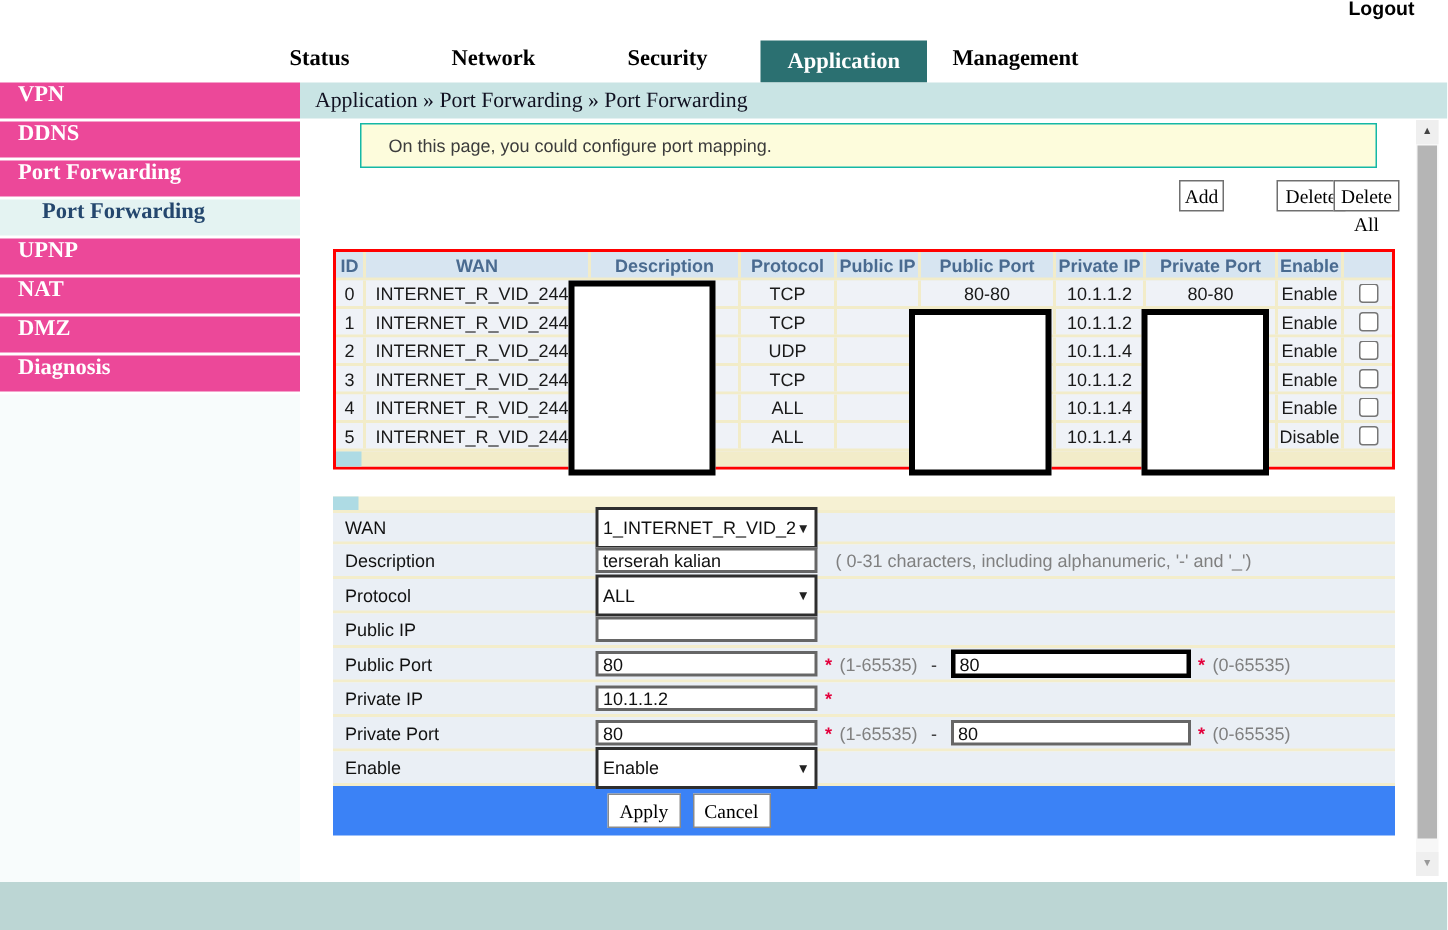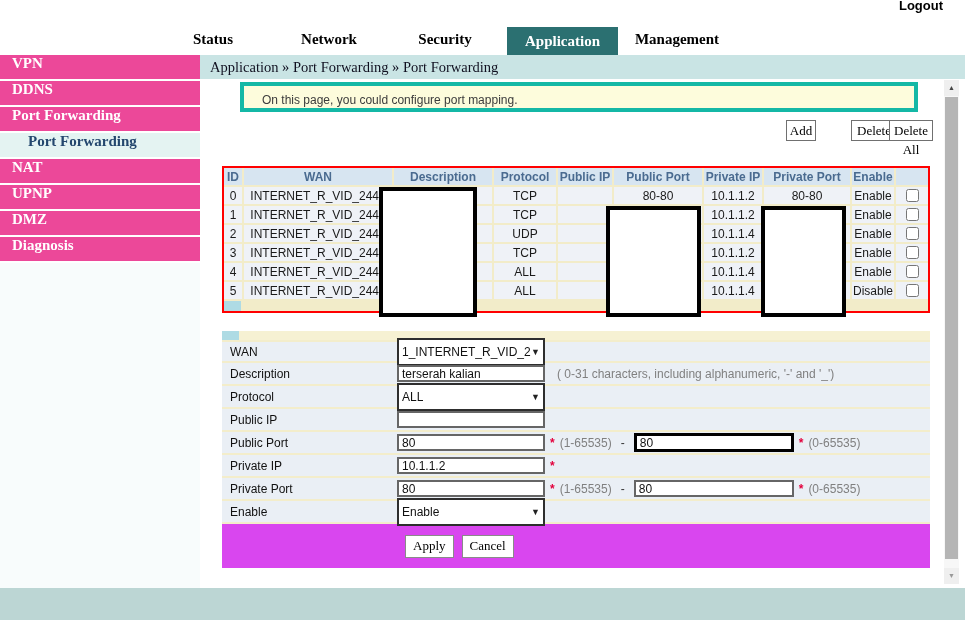--- a/index.html
+++ b/index.html
@@ -20,21 +20,21 @@
   .side-sub { background:#E4F3F2; color:#24476E; padding-left:28px; }
   .sidebar-rest { position:absolute; left:0; top:263px; width:200px; height:325px; background:#F8FCFC; }
   .bottom-strip { position:absolute; left:0; top:588px; width:965px; height:32px; background:#BCD6D4; }
 
   
   .breadcrumb { position:absolute; left:200px; top:55px; width:765px; height:24px; background:#C9E4E4;
                 font:14.5px "Liberation Serif",serif; color:#101020; line-height:24px; padding-left:10px; }
 
   
   .info-box { position:absolute; left:240px; top:82px; width:678px; height:30px; background:#FDFCDC;
-              border:4px solid #14b8a6; font-size:12px; color:#3c3c3c; line-height:28px; padding-left:18px; }
+              border:1px solid #14b8a6; font-size:12px; color:#3c3c3c; line-height:28px; padding-left:18px; }
 
   
   .act-btn { position:absolute; top:120px; height:21px; background:#fff; border:1px solid #707070;
              font:13px "Liberation Serif",serif; color:#000; text-align:center; line-height:19px; cursor:pointer; }
 
   
   .tbl-title { position:absolute; left:222px; top:146px; width:708px; height:20px; background:#EFE9C4;
                font:bold 12.5px "Liberation Sans",sans-serif; color:#000; line-height:20px; padding-left:4px; }
   .rules-table { position:absolute; left:222px; top:166px; width:708px; border:2px solid #FF0000; background:#EFF2F7; }
   .t-head { display:flex; height:19px; line-height:19px; background:#D7E5F1; border-bottom:2px solid #F2ECC9;
@@ -66,21 +66,21 @@
          justify-content:space-between; padding:0 3px; font-size:12px; cursor:pointer; }
   .sel .sel-txt { overflow:hidden; white-space:nowrap; }
   .sel .chev { font-size:9px; color:#222; flex:none; }
   .inp { width:148px; height:17px; border:2px solid #666; background:#fff; font-size:12px; padding:0 3px;
          font-family:"Liberation Sans",sans-serif; color:#111; }
   .inp2 { width:160px; }
   .inp-focus { border:3px solid #000; height:19px; }
   .star { color:#E3003C; margin:0 5px 0 5px; font-weight:bold; }
   .range { color:#808080; margin-right:6px; }
   .dash { color:#333; margin:0 9px 0 3px; }
-  .f-btn-row { height:44px; background:#d946ef; display:flex; align-items:center; padding-left:183px; }
+  .f-btn-row { height:33px; background:#3b82f6; display:flex; align-items:center; padding-left:183px; }
   .btn { font:13px "Liberation Serif",serif; background:#fff; border:1px solid #8a8a8a; height:23px;
          padding:0 7px; margin-right:8px; cursor:pointer; color:#000; }
 
   
   .scrollbar { position:absolute; left:944px; top:80px; width:15px; height:504px; background:#F7F7F7; }
   .sb-btn { position:absolute; left:0; width:15px; height:16px; background:#EFEFEF; text-align:center;
             font-size:7px; color:#444; line-height:16px; cursor:pointer; }
   .sb-up { top:0; } .sb-down { bottom:0; color:#999; }
   .sb-thumb { position:absolute; left:1px; top:17px; width:13px; height:462px; background:#B5B5B5; cursor:pointer; }
 </style>
@@ -94,22 +94,22 @@
   <div class="nav-label" style="left:297px;width:64px;">Network</div>
   <div class="nav-label" style="left:413px;width:64px;">Security</div>
   <div class="nav-tab-active">Application</div>
   <div class="nav-label" style="left:628px;width:98px;">Management</div>
 
   <div class="sidebar">
     <div class="side-item">VPN</div>
     <div class="side-item">DDNS</div>
     <div class="side-item">Port Forwarding</div>
     <div class="side-item side-sub">Port Forwarding</div>
+    <div class="side-item">UPNP</div>
     <div class="side-item">NAT</div>
-    <div class="side-item">UPNP</div>
     <div class="side-item">DMZ</div>
     <div class="side-item">Diagnosis</div>
   </div>
   <div class="sidebar-rest"></div>
 
   <div class="breadcrumb">Application » Port Forwarding » Port Forwarding</div>
 
   <div class="info-box">On this page, you could configure port mapping.</div>
 
   <div class="act-btn" style="left:786px;width:30px;">Add</div>

